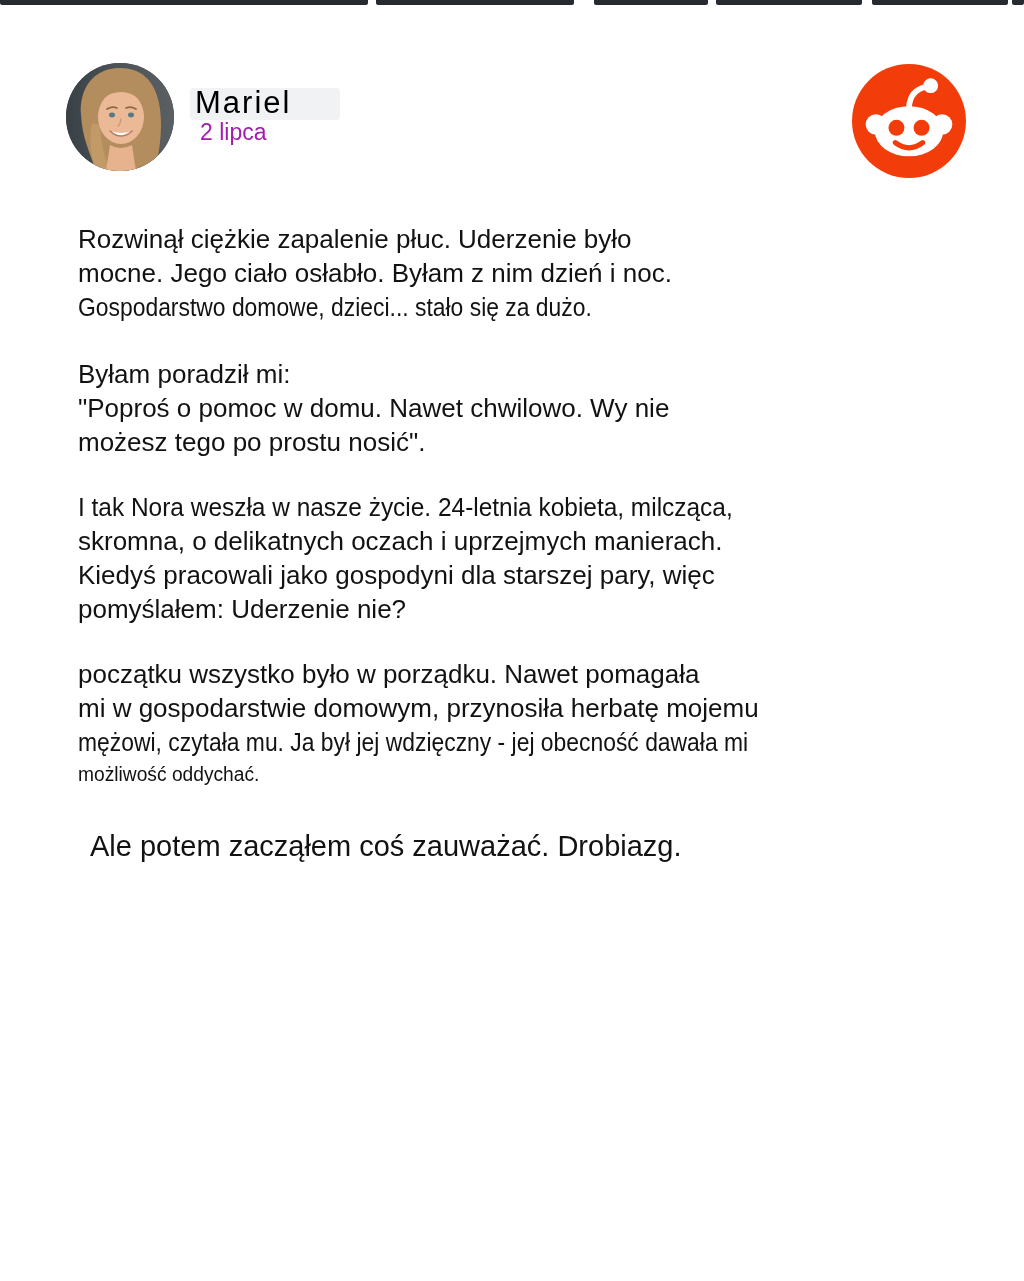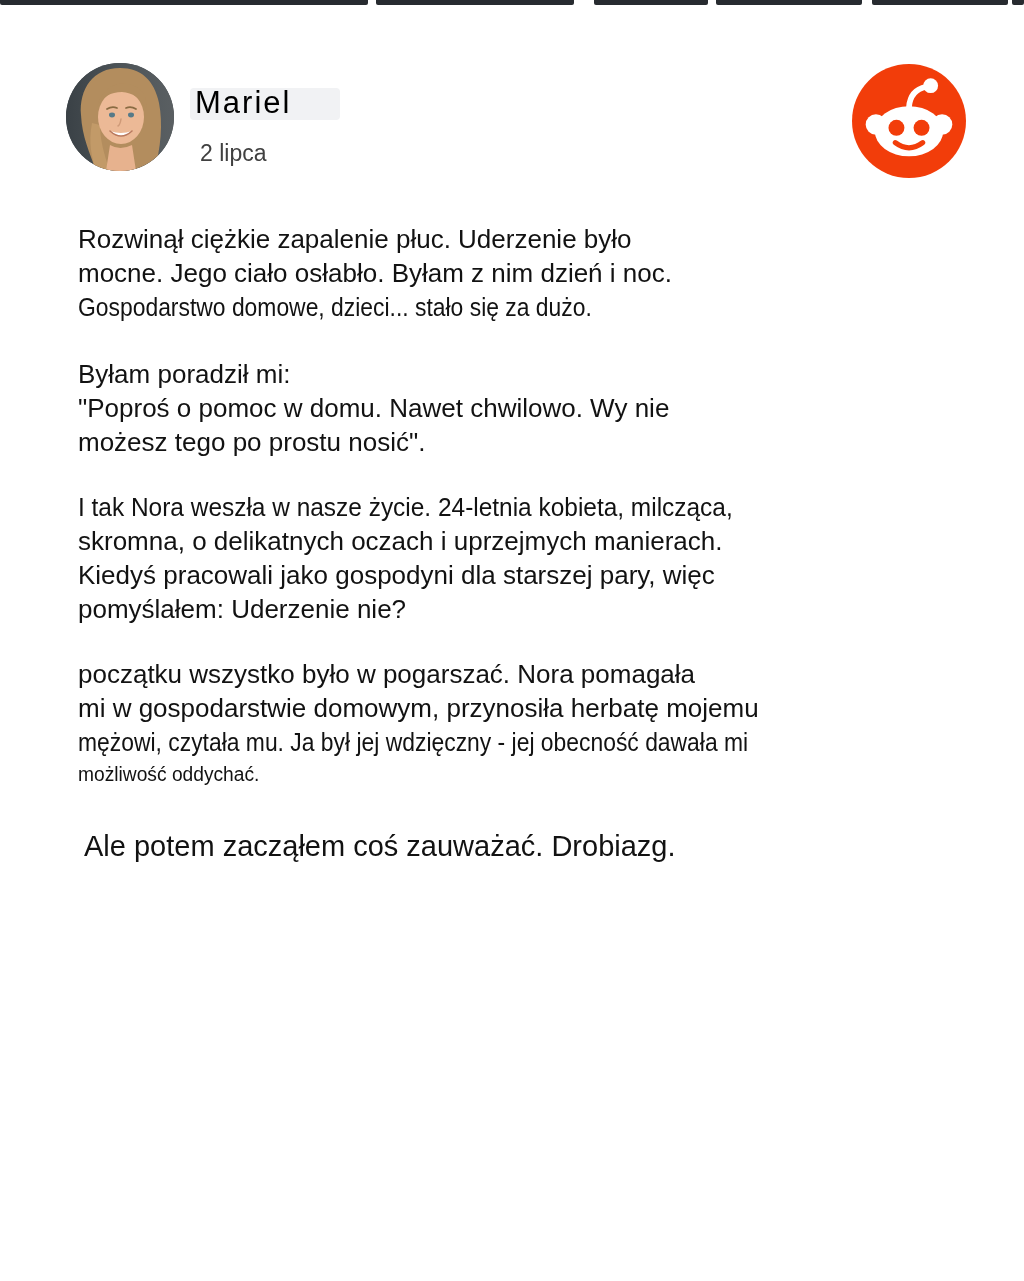--- a/index.html
+++ b/index.html
@@ -16,36 +16,36 @@
   .seg6{width:12px;margin-left:4px;background:#cdd3d9;}
 
   
   .avatar { position:absolute; left:66px; top:63px; width:108px; height:108px;
             border-radius:50%; overflow:hidden; background:#454b50; }
   .avatar svg { display:block; width:100%; height:100%; }
   .name-highlight { position:absolute; left:190px; top:88px; width:150px; height:32px;
                     background:#f1f2f4; border-radius:4px; }
   .user-name { position:absolute; left:195px; top:86px; font-size:31px; line-height:34px;
                color:#000000; letter-spacing:2px; }
-  .post-date { position:absolute; left:200px; top:140px; font-size:23px; line-height:26px;
-               color:#404040; }
+  .post-date { position:absolute; left:200px; top:119px; font-size:23px; line-height:26px;
+               color:#a21caf; }
   .reddit-badge { position:absolute; left:852px; top:64px; width:114px; height:114px; }
   .reddit-badge svg { display:block; width:100%; height:100%; }
 
   
   .post-body { position:absolute; left:78px; top:222px; width:910px; color:#121212; }
   .para { }
   .p1{margin-bottom:36px;} .p2{margin-bottom:32px;} .p3{margin-bottom:33px;}
   .p4{margin-bottom:31px;} .p5{margin-bottom:31px;} .p6{margin-bottom:38px;}
   .line { font-size:26px; line-height:34px; white-space:pre-wrap; color:#121212; }
   .st-regular { }
   .st-narrow { transform:scaleX(.88); transform-origin:0 50%; }
   .st-seminarrow { transform:scaleX(.94); transform-origin:0 50%; }
   .st-small { font-size:20px; line-height:30px; transform:scaleX(.96); transform-origin:0 50%; }
-  .st-large { font-size:29px; line-height:38px; margin-left:6px; }
+  .st-large { font-size:29px; line-height:38px; margin-left:12px; }
 
   .inline-icon { display:inline-block; width:32px; height:32px; margin-right:10px;
                  vertical-align:-6px; }
   .inline-icon svg { display:block; width:100%; height:100%; }
 </style>
 </head>
 <body>
 
 <div class="page">
 
@@ -112,21 +112,21 @@
         <div class="line st-regular">"Poproś o pomoc w domu. Nawet chwilowo. Wy nie</div>
         <div class="line st-regular">możesz tego po prostu nosić".</div>
       </div>
       <div class="para p5">
         <div class="line st-seminarrow">I tak Nora weszła w nasze życie. 24-letnia kobieta, milcząca,</div>
         <div class="line st-regular">skromna, o delikatnych oczach i uprzejmych manierach.</div>
         <div class="line st-regular">Kiedyś pracowali jako gospodyni dla starszej pary, więc</div>
         <div class="line st-regular">pomyślałem: Uderzenie nie?</div>
       </div>
       <div class="para p6">
-        <div class="line st-regular">początku wszystko było w pogarszać. Nora pomagała</div>
+        <div class="line st-regular">początku wszystko było w porządku. Nawet pomagała</div>
         <div class="line st-regular">mi w gospodarstwie domowym, przynosiła herbatę mojemu</div>
         <div class="line st-narrow">mężowi, czytała mu. Ja był jej wdzięczny - jej obecność dawała mi</div>
         <div class="line st-small">możliwość oddychać.</div>
       </div>
       <div class="para p7">
         <div class="line st-large">Ale potem zacząłem coś zauważać. Drobiazg.</div>
       </div>
     </main>
 
 </div>

